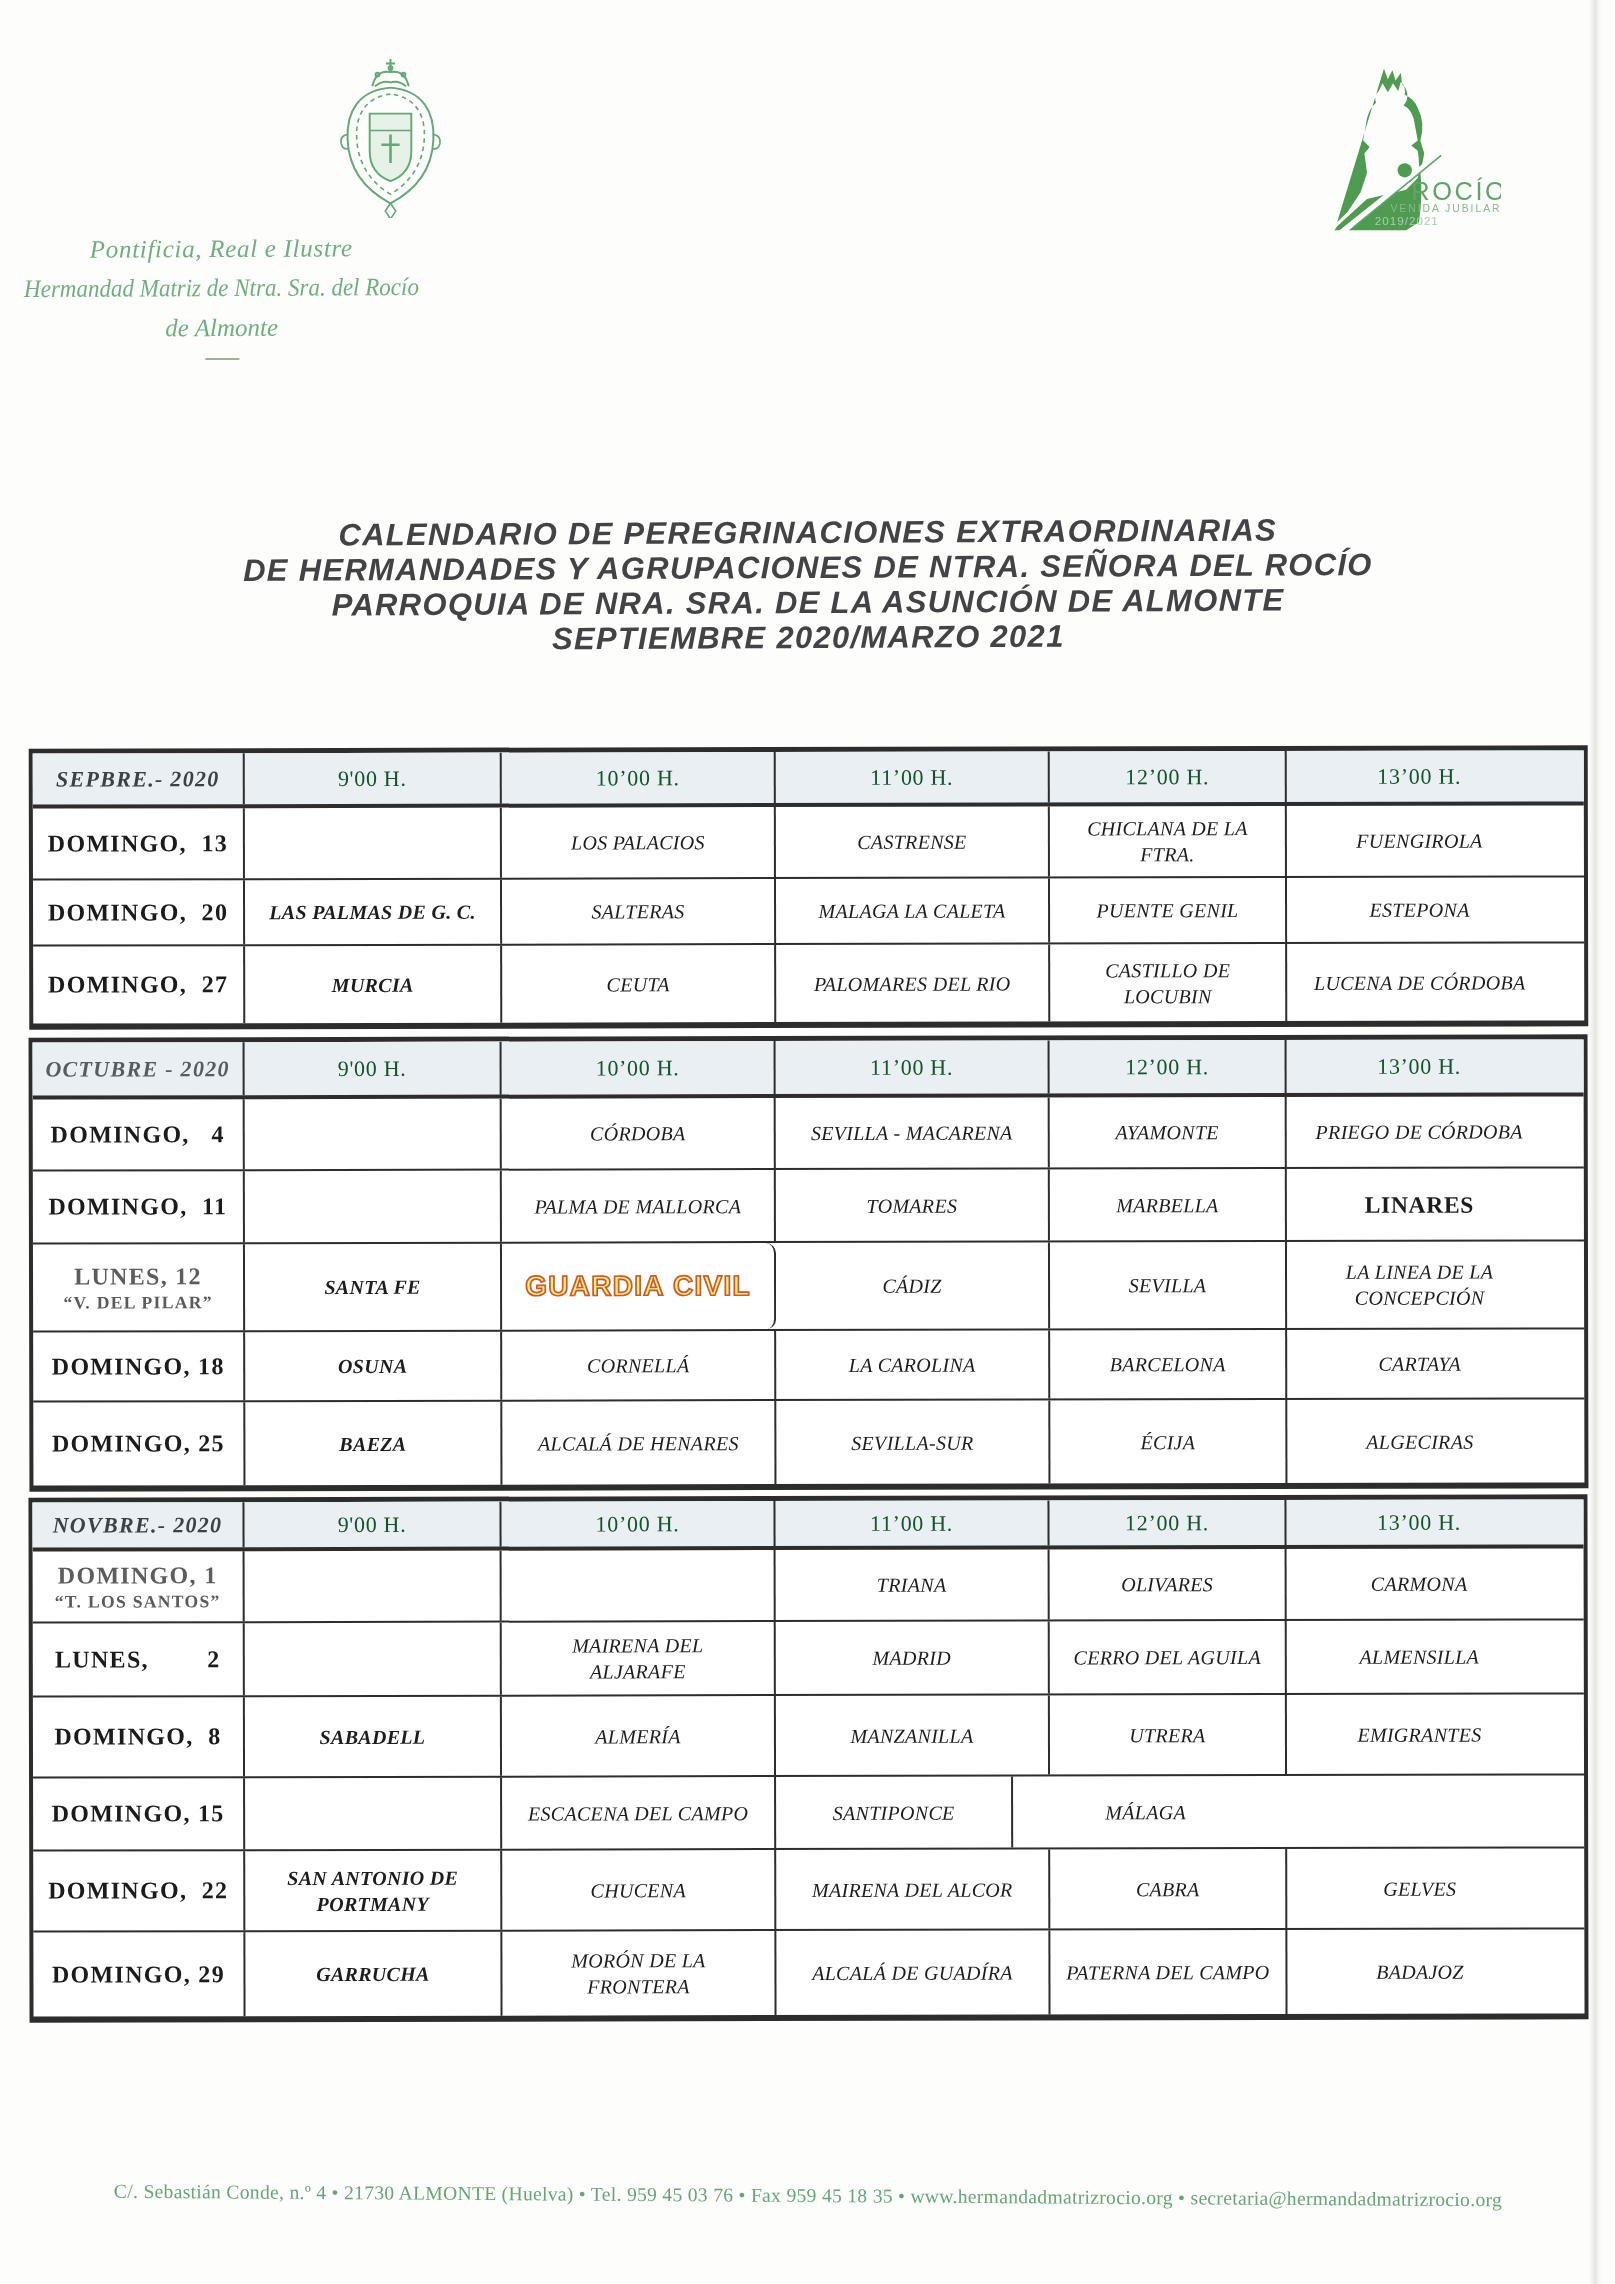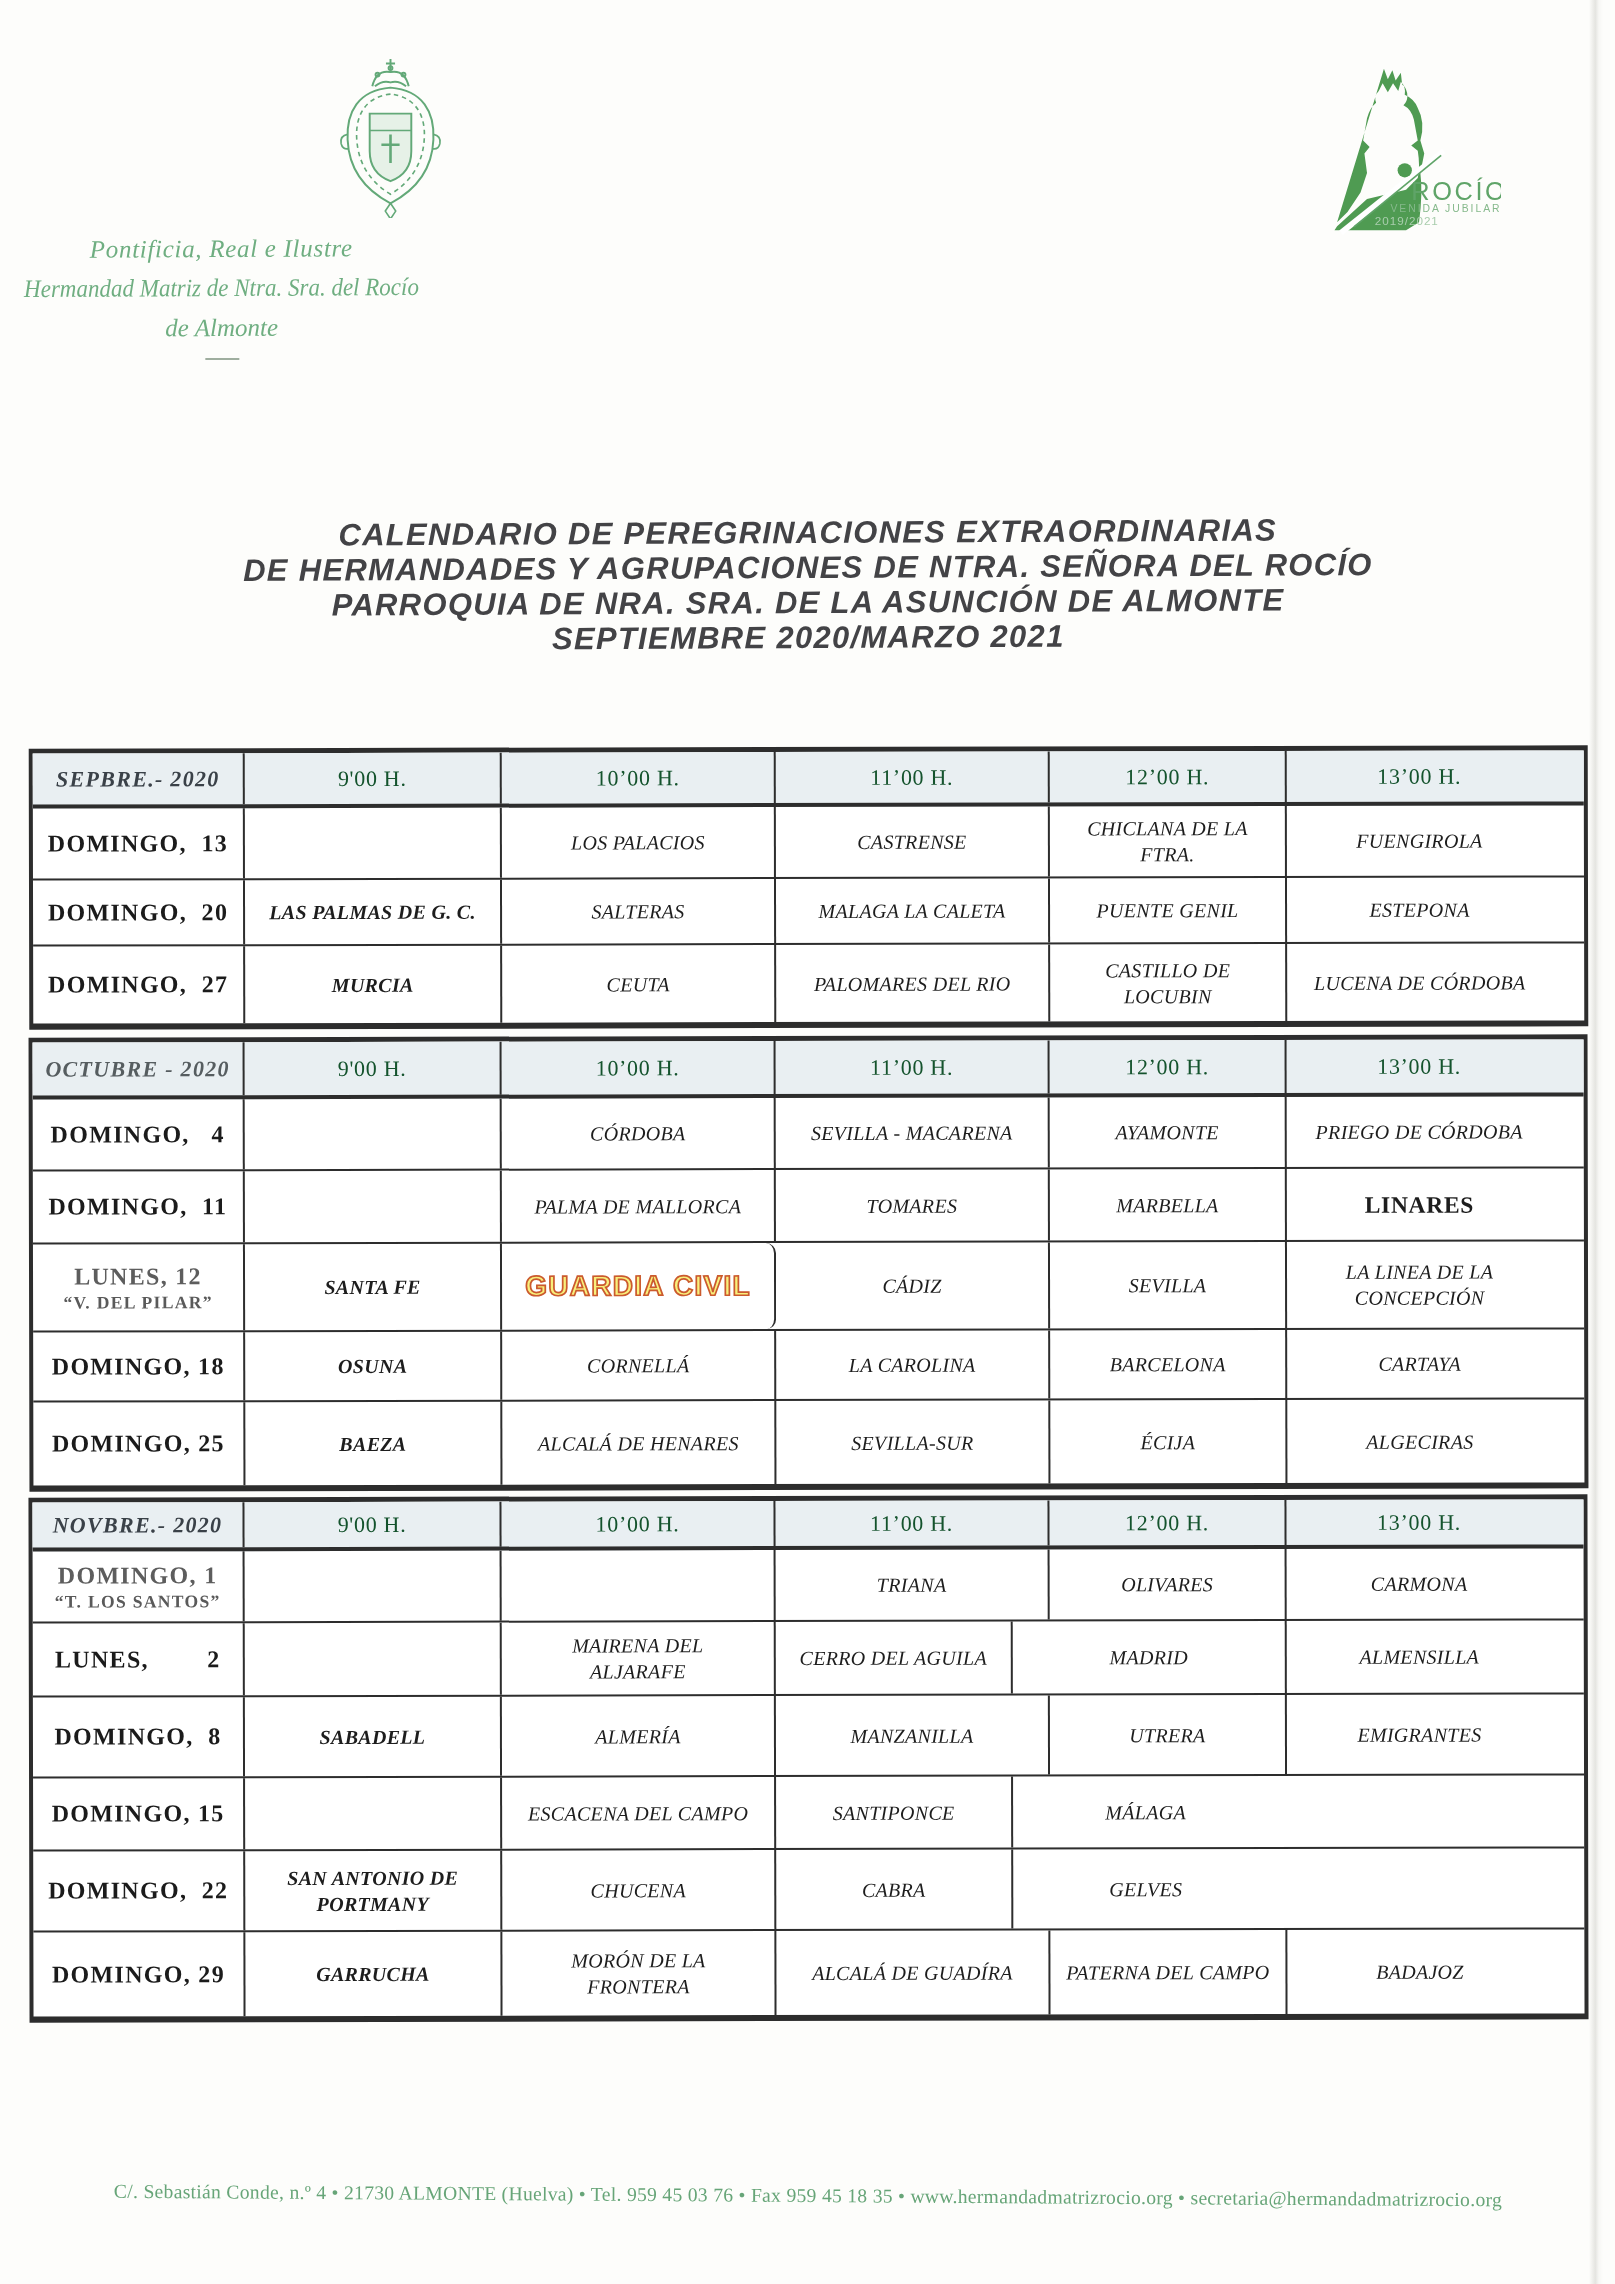--- a/index.html
+++ b/index.html
@@ -269,22 +269,22 @@
       <div class="cell c4 city">OLIVARES</div>
       <div class="cell c5 city">CARMONA</div>
     </div>
     <div class="t-row" style="height:74px;">
       <div class="cell c0">
           <span class="day">LUNES,        2</span>
         </div>
       <div class="cell c1 city"></div>
       <div class="cell c2 city">MAIRENA DEL
 ALJARAFE</div>
+      <div class="cell c3 city">MADRID</div>
       <div class="cell c4 city">CERRO DEL AGUILA</div>
-      <div class="cell c3 city">MADRID</div>
       <div class="cell c5 city">ALMENSILLA</div>
     </div>
     <div class="t-row" style="height:81px;">
       <div class="cell c0">
           <span class="day">DOMINGO,  8</span>
         </div>
       <div class="cell c1 city">SABADELL</div>
       <div class="cell c2 city">ALMERÍA</div>
       <div class="cell c3 city">MANZANILLA</div>
       <div class="cell c4 city">UTRERA</div>
@@ -299,20 +299,21 @@
       <div class="cell c4 city">SANTIPONCE</div>
       <div class="cell c5 city">MÁLAGA</div>
     </div>
     <div class="t-row" style="height:81px;">
       <div class="cell c0">
           <span class="day">DOMINGO,  22</span>
         </div>
       <div class="cell c1 city">SAN ANTONIO DE
 PORTMANY</div>
       <div class="cell c2 city">CHUCENA</div>
+      <div class="cell c3 city">MAIRENA DEL ALCOR</div>
       <div class="cell c4 city">CABRA</div>
       <div class="cell c5 city">GELVES</div>
     </div>
     <div class="t-row" style="height:84px;">
       <div class="cell c0">
           <span class="day">DOMINGO, 29</span>
         </div>
       <div class="cell c1 city">GARRUCHA</div>
       <div class="cell c2 city">MORÓN DE LA
 FRONTERA</div>

